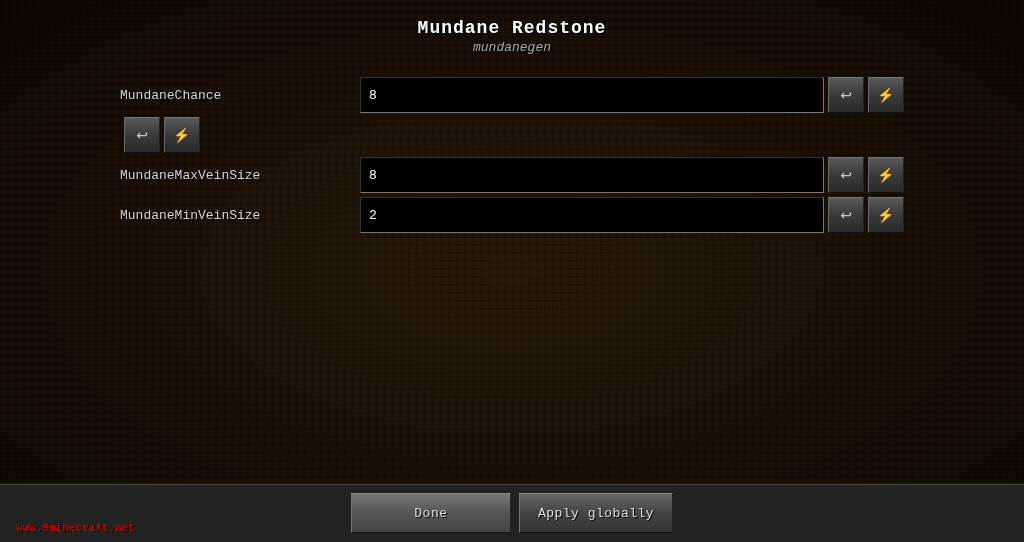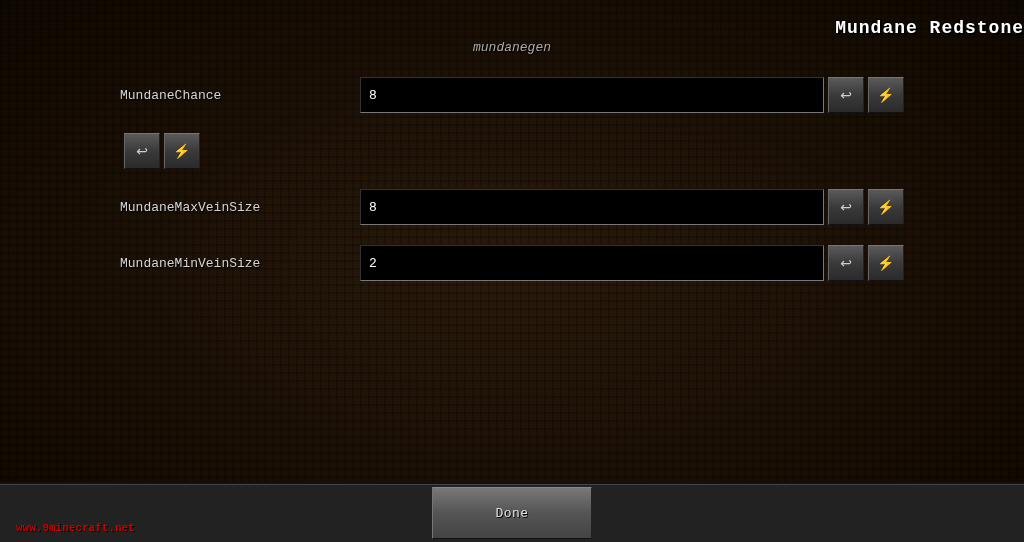--- a/index.html
+++ b/index.html
@@ -73,41 +73,40 @@
       text-align: center;
       padding: 18px 0 12px 0;
     }
 
     .title-main {
       font-size: 18px;
       font-weight: bold;
       color: #ffffff;
       letter-spacing: 1px;
       text-shadow: 2px 2px 0px #000, -1px -1px 0px #000;
-      text-align: right;
     }
 
     .title-sub {
       font-size: 13px;
       color: #aaaaaa;
       margin-top: 2px;
       text-shadow: 1px 1px 0px #000;
       font-style: italic;
     }
 
     
     .settings-area {
       flex: 1;
       padding: 10px 120px 10px 120px;
     }
 
     .setting-row {
       display: flex;
       align-items: center;
-      margin-bottom: 20px;
+      margin-bottom: 4px;
     }
 
     .setting-label {
       width: 240px;
       font-size: 13px;
       color: #d4d4d4;
       text-shadow: 1px 1px 0px #000;
       flex-shrink: 0;
     }
 
@@ -161,21 +160,21 @@
 
     .bottom-bar::before {
       content: '';
       position: absolute;
       top: 0; left: 0; right: 0;
       height: 1px;
       background: #444;
     }
 
     .bottom-btn {
-      height: 52px;
+      height: 40px;
       padding: 0 18px;
       background: linear-gradient(180deg, #666666 0%, #444444 50%, #333333 100%);
       border: 1px solid #111;
       border-top-color: #888;
       border-left-color: #777;
       border-right-color: #222;
       border-bottom-color: #111;
       color: #e0e0e0;
       font-family: 'Courier New', Courier, monospace;
       font-size: 13px;
@@ -240,16 +239,17 @@
       <div class="setting-label">MundaneMinVeinSize</div>
       <input class="setting-input" type="text" value="2" style="">
       <button class="icon-btn">↩</button>
       <button class="icon-btn">⚡</button>
     </div>
 
   </div>
 
   <div class="bottom-bar">
     <button class="bottom-btn done-btn">Done</button>
+    <button class="bottom-btn">Apply globally</button>
   </div>
 </div>
 
 <div class="watermark">www.9minecraft.net</div>
 
 </body></html>

